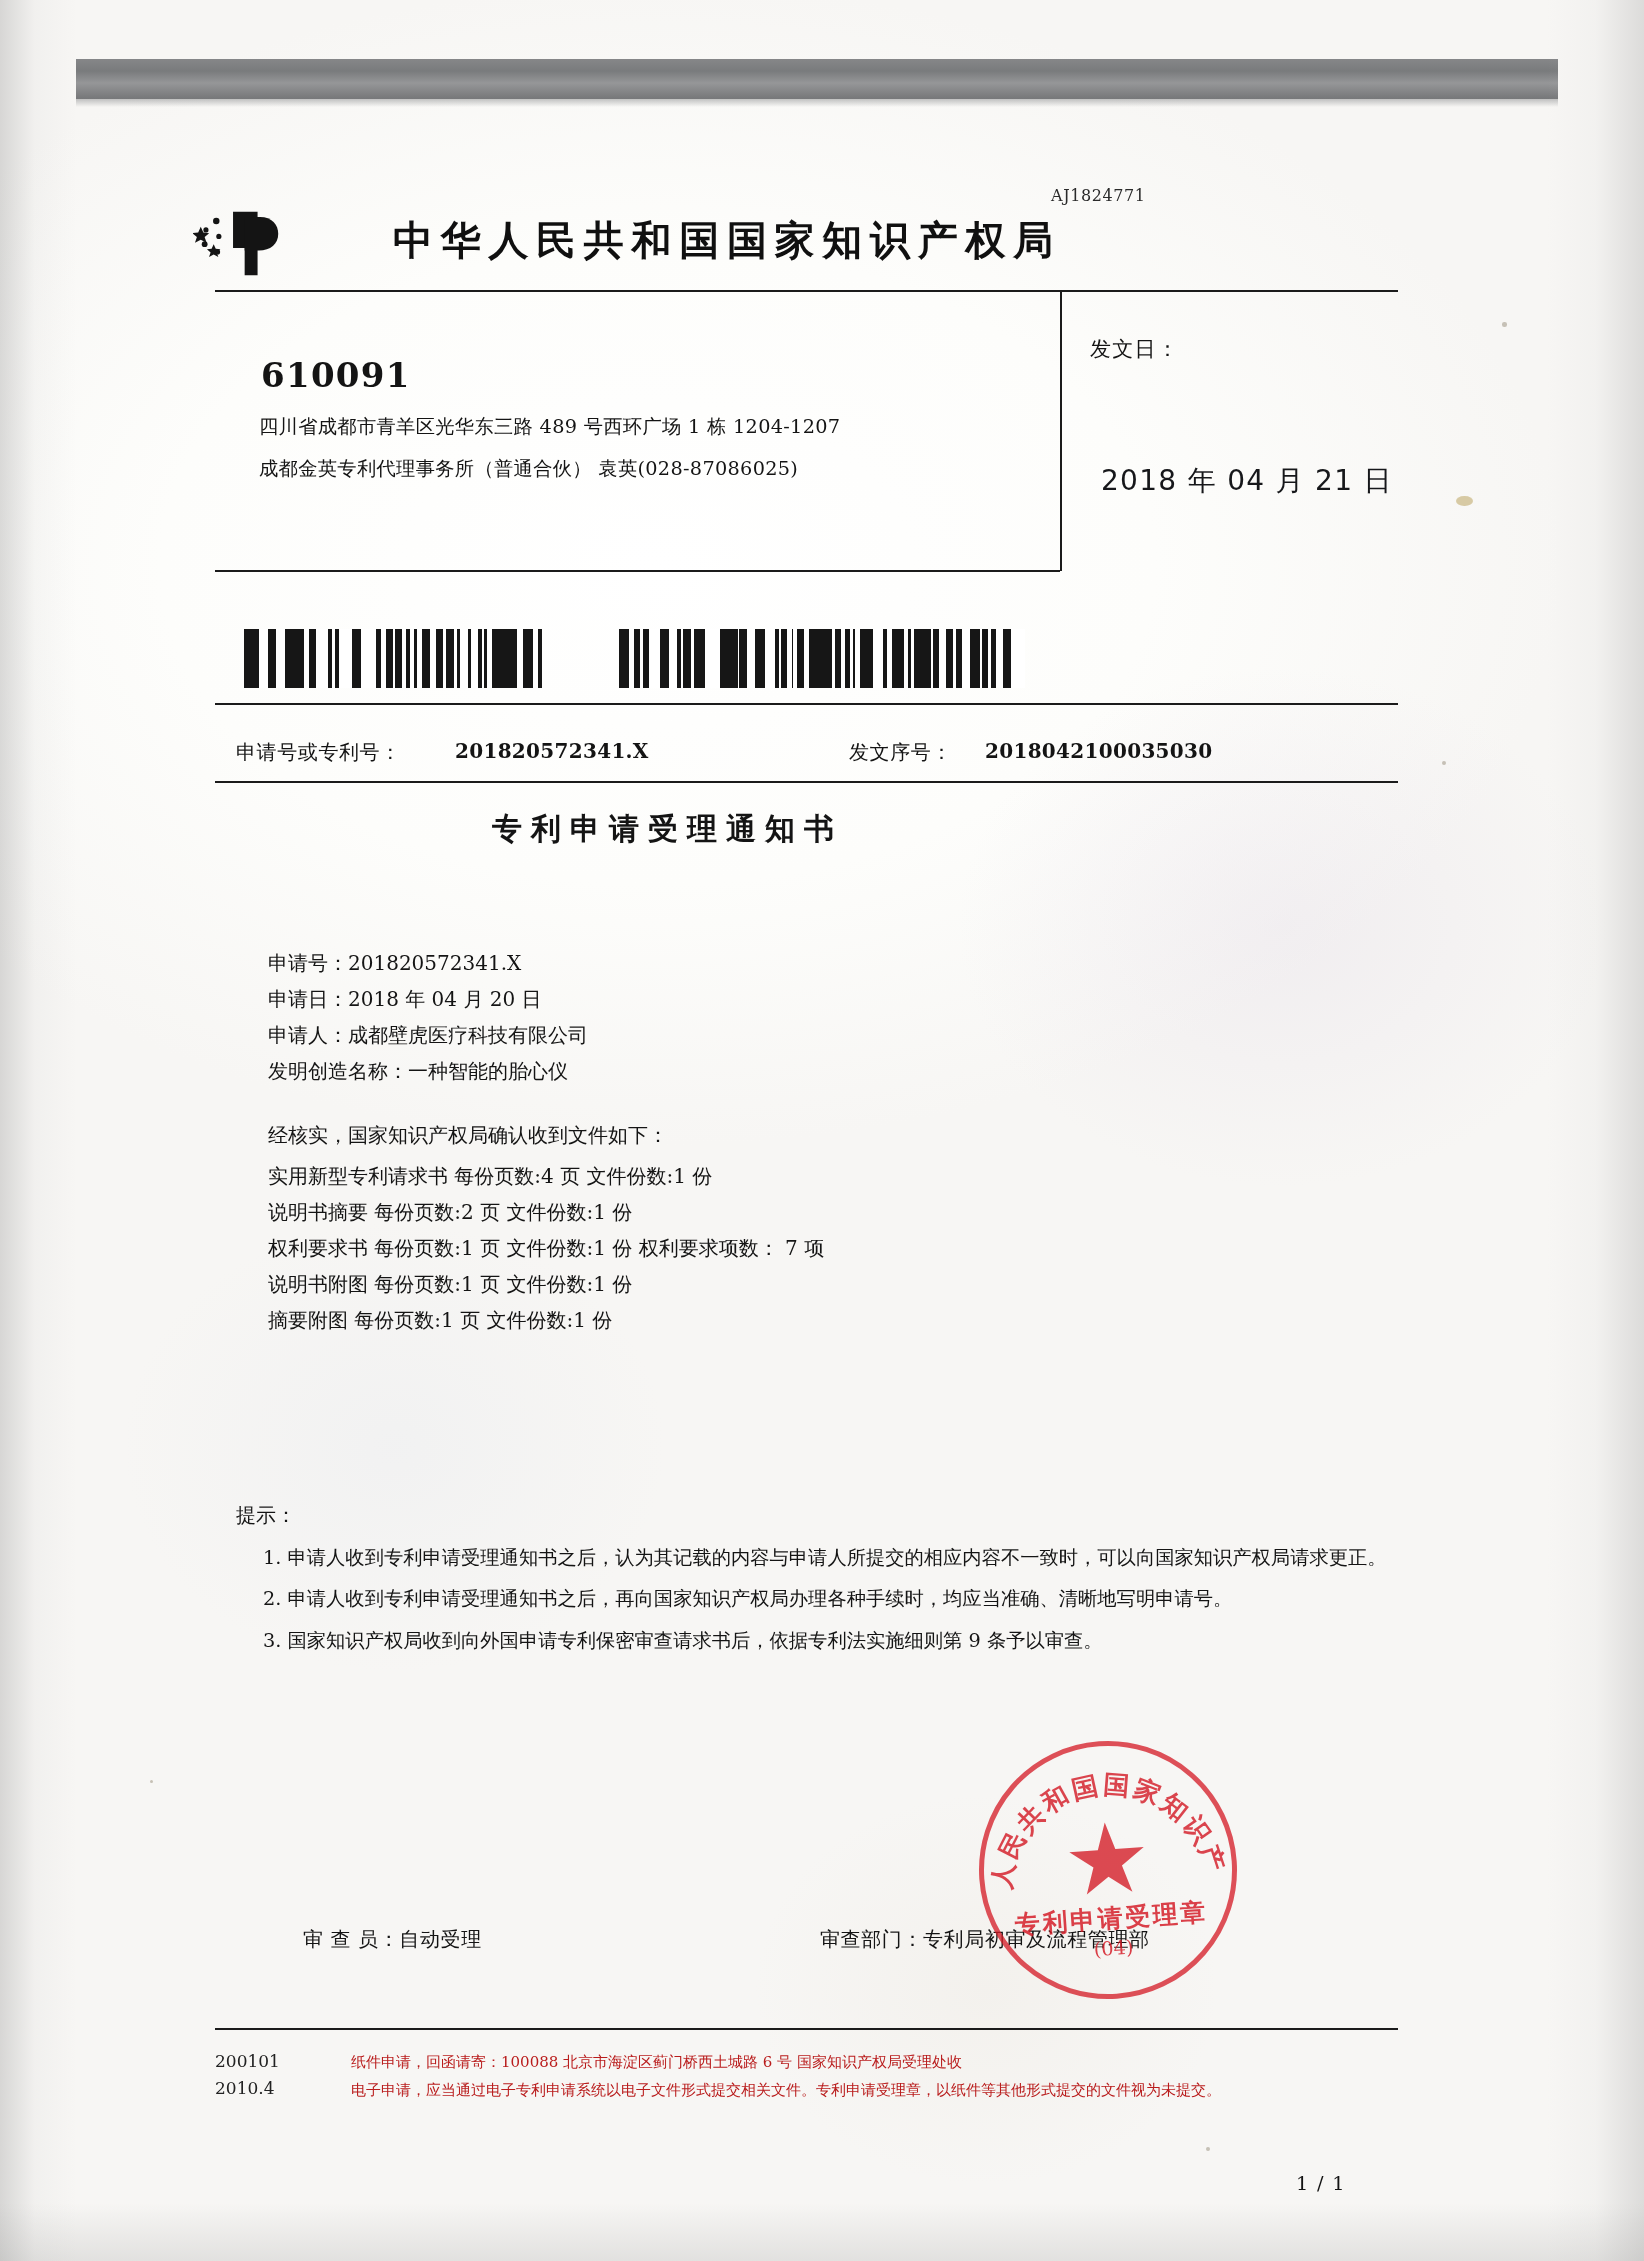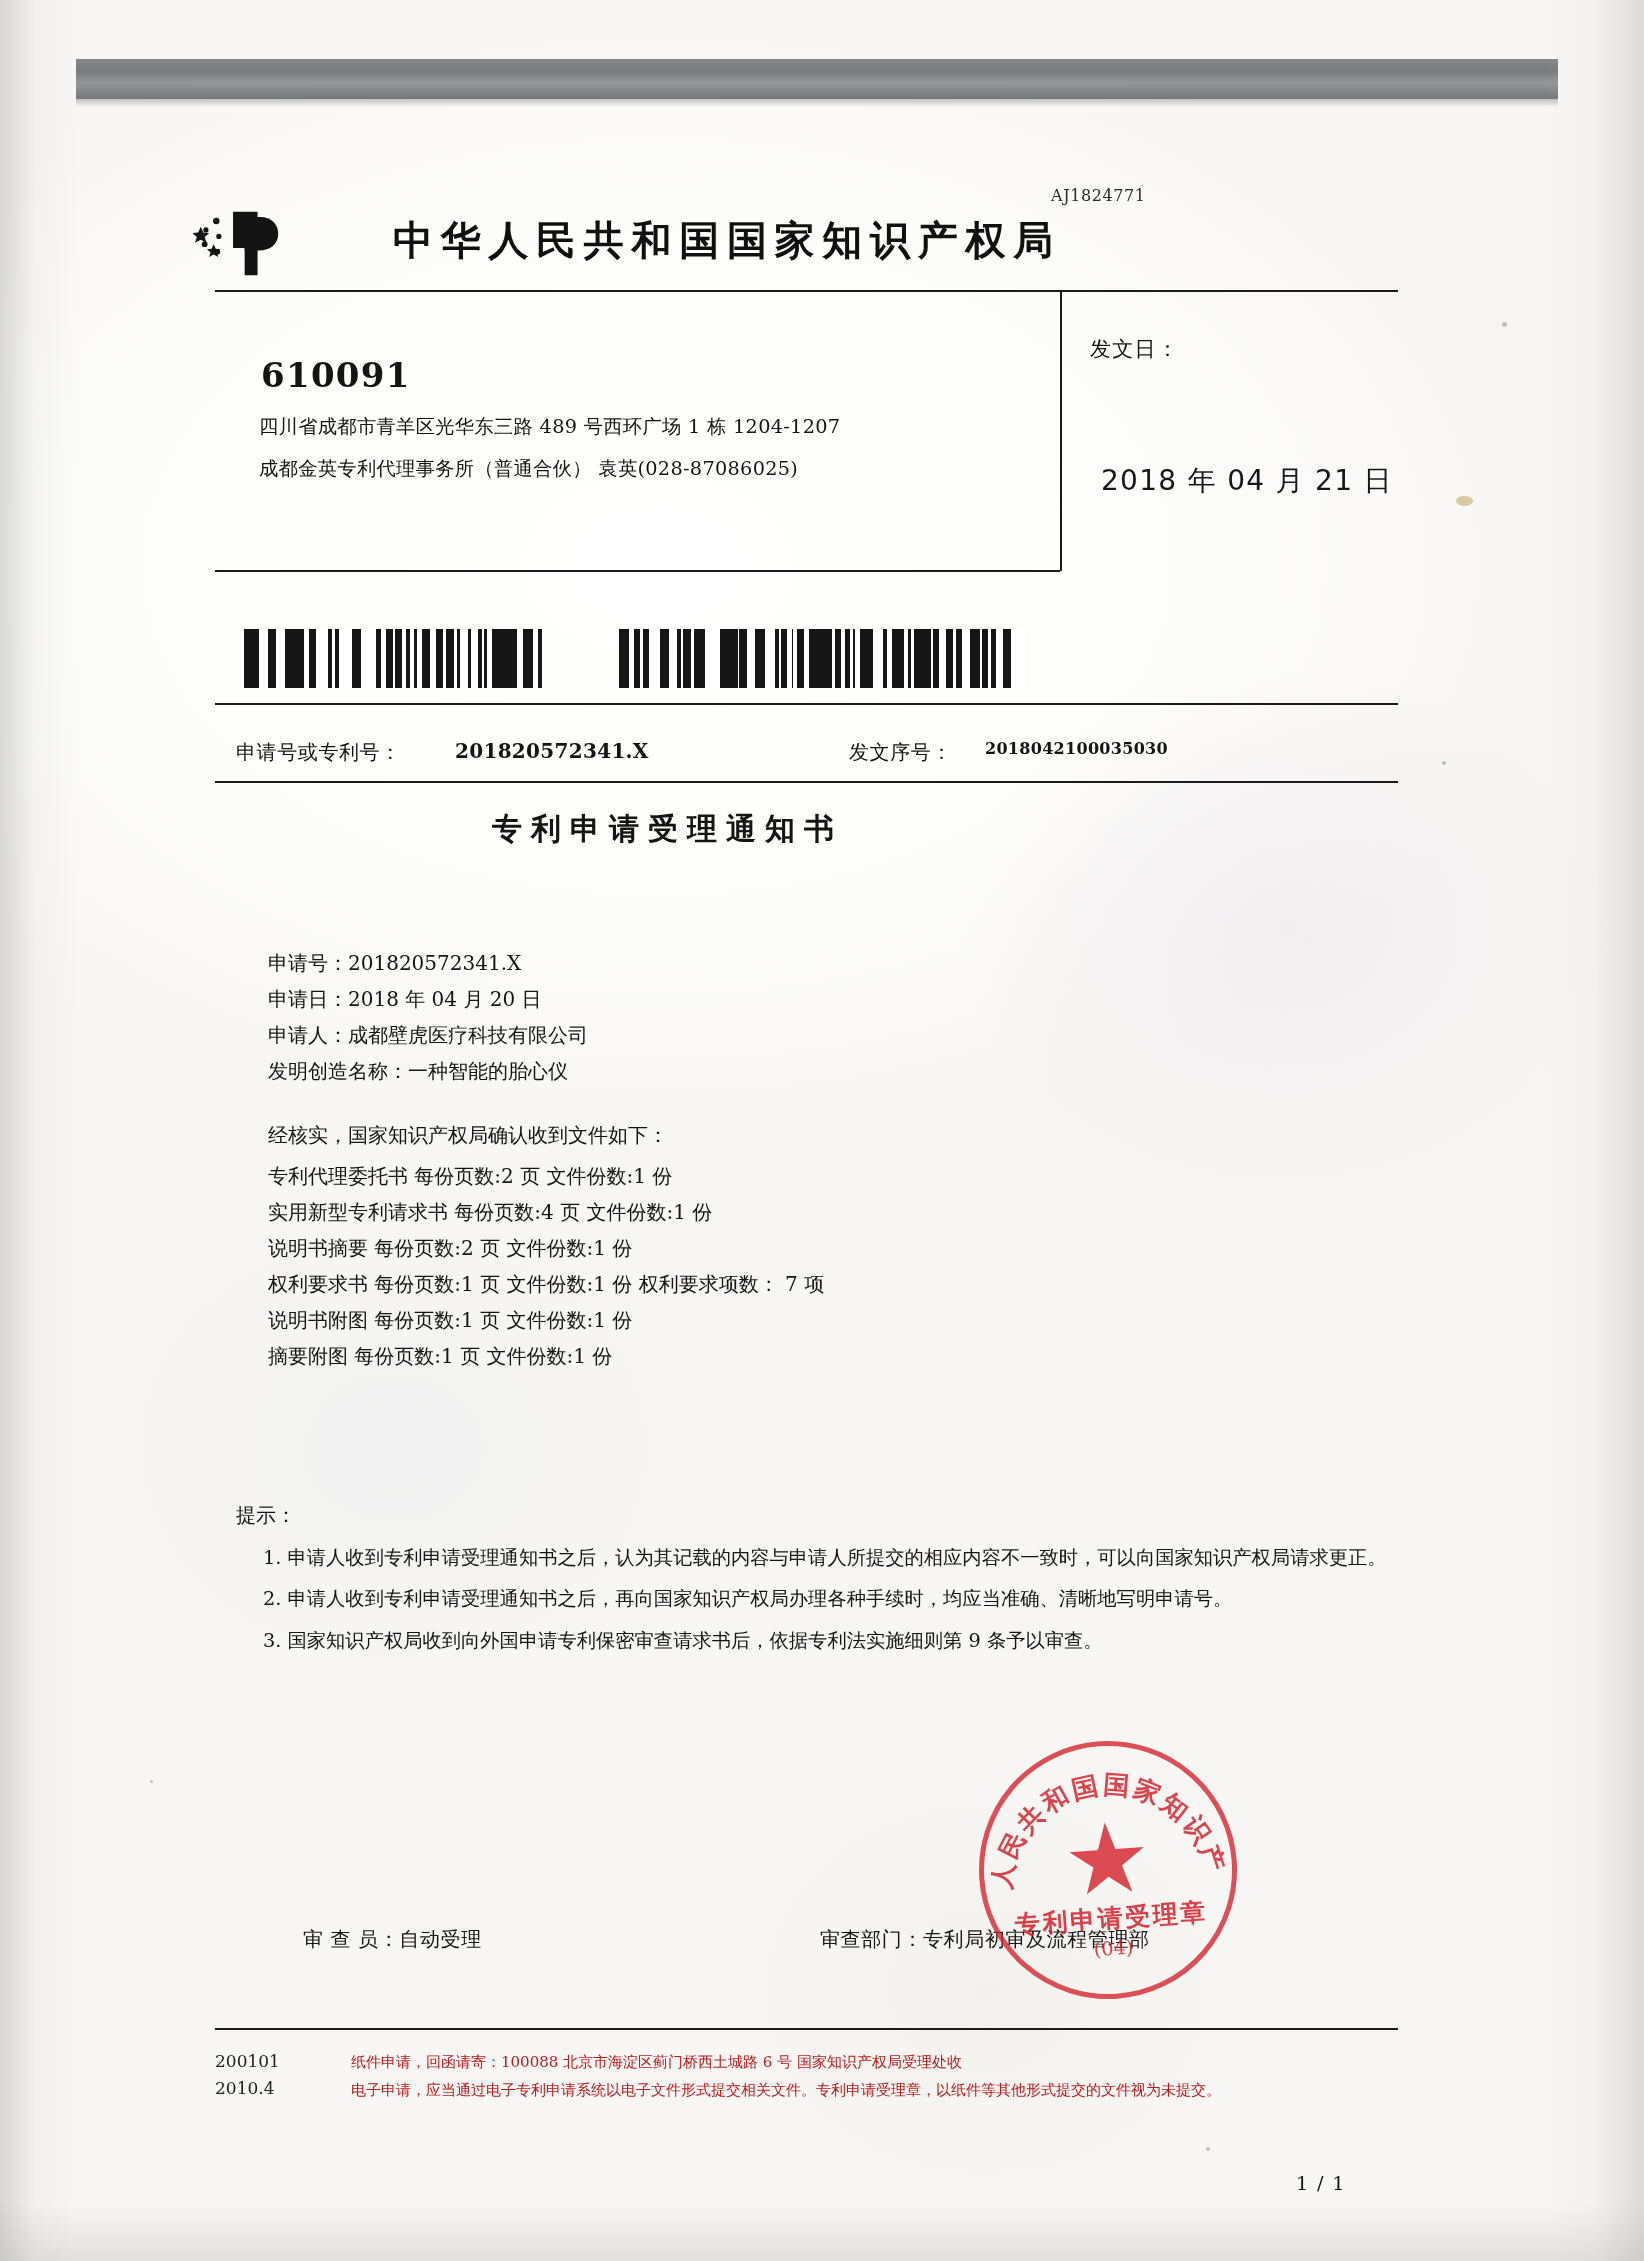--- a/index.html
+++ b/index.html
@@ -189,21 +189,21 @@
   }
   .serial-label {
     position: absolute;
     left: 849px; top: 739px;
     font-size: 20px;
     letter-spacing: 0.6px;
   }
   .serial-value {
     position: absolute;
     left: 985px; top: 739px;
-    font-size: 16px;
+    font-size: 20px;
     font-weight: bold;
     letter-spacing: 0.3px;
   }
 
   .doc-title {
     position: absolute;
     left: 0; top: 809px; width: 1335px;
     text-align: center;
     font-size: 30px;
     font-weight: bold;
@@ -618,21 +618,20 @@
   <div class="field-list">
     <div>申请号：201820572341.X</div>
     <div>申请日：2018 年 04 月 20 日</div>
     <div>申请人：成都壁虎医疗科技有限公司</div>
     <div>发明创造名称：一种智能的胎心仪</div>
   </div>
 
   <div class="docs-head">经核实，国家知识产权局确认收到文件如下：</div>
 
   <div class="docs-list">
-    <div>专利代理委托书 每份页数:2 页  文件份数:1 份</div>
     <div>实用新型专利请求书 每份页数:4 页  文件份数:1 份</div>
     <div>说明书摘要 每份页数:2 页  文件份数:1 份</div>
     <div>权利要求书 每份页数:1 页  文件份数:1 份  权利要求项数：  7 项</div>
     <div>说明书附图 每份页数:1 页  文件份数:1 份</div>
     <div>摘要附图 每份页数:1 页  文件份数:1 份</div>
   </div>
 
   <div class="tips-head">提示：</div>
   <div class="tips-list">
     <p>1. 申请人收到专利申请受理通知书之后，认为其记载的内容与申请人所提交的相应内容不一致时，可以向国家知识产权局请求更正。</p>

